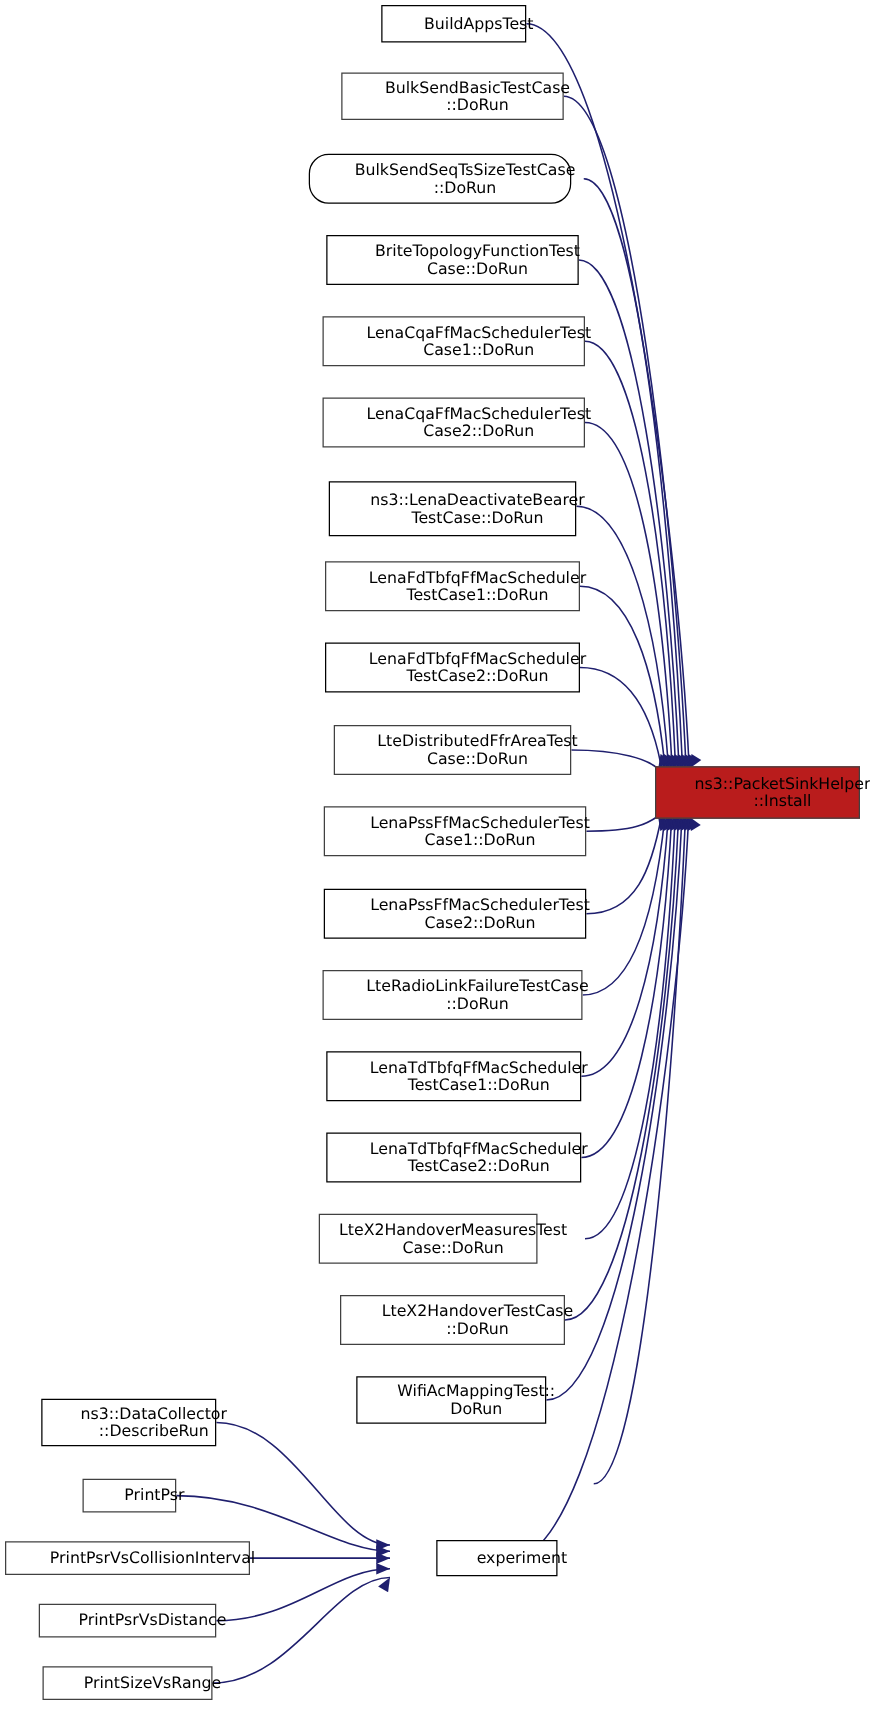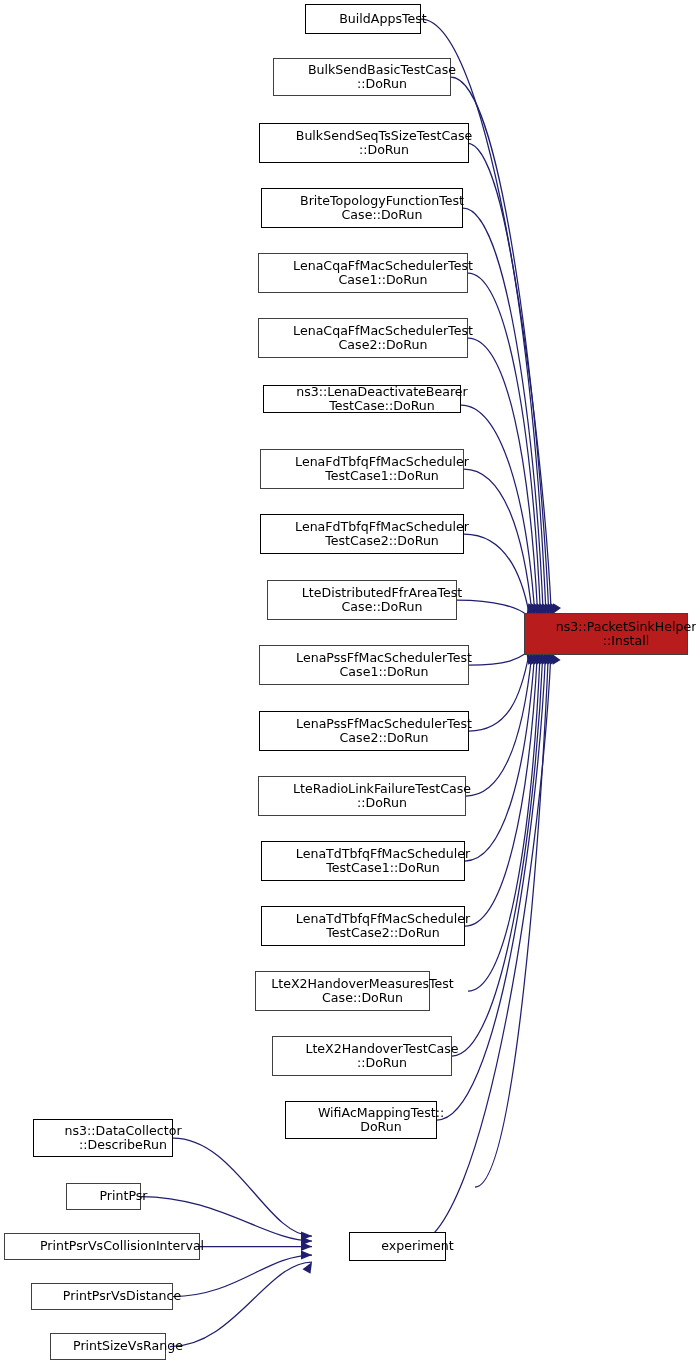--- a/index.html
+++ b/index.html
@@ -85,33 +85,33 @@
         <path d="M170,1346.5 C233.9,1346.5 267,1262 312,1262" class="edge" stroke="#1f1f6e"></path>
         <path d="M312,1262 L310.4837168574084,1273.8262794416287 L302.5162831425916,1269.2262794416288 Z" class="arrowfill" fill="#1f1f6e"></path>
       </g>
   </svg>
 
   <div class="node-box" style="left:305px;top:4px;width:116px;height:30px;">BuildAppsTest</div>
 
   <div class="node-box thick" style="left:273px;top:58px;width:178px;height:38px;">BulkSendBasicTestCase
 ::DoRun</div>
 
-  <div class="node-box" style="left:259px;top:123px;width:210px;height:40px;">BulkSendSeqTsSizeTestCase
+  <div class="node-box" style="left:247px;top:123px;width:210px;height:40px;border-radius:16px;">BulkSendSeqTsSizeTestCase
 ::DoRun</div>
 
   <div class="node-box" style="left:261px;top:188px;width:202px;height:40px;">BriteTopologyFunctionTest
 Case::DoRun</div>
 
   <div class="node-box thick" style="left:258px;top:253px;width:210px;height:40px;">LenaCqaFfMacSchedulerTest
 Case1::DoRun</div>
 
   <div class="node-box thick" style="left:258px;top:318px;width:210px;height:40px;">LenaCqaFfMacSchedulerTest
 Case2::DoRun</div>
 
-  <div class="node-box" style="left:263px;top:385px;width:198px;height:28px;">ns3::LenaDeactivateBearer
+  <div class="node-box" style="left:263px;top:385px;width:198px;height:44px;">ns3::LenaDeactivateBearer
 TestCase::DoRun</div>
 
   <div class="node-box thick" style="left:260px;top:449px;width:204px;height:40px;">LenaFdTbfqFfMacScheduler
 TestCase1::DoRun</div>
 
   <div class="node-box" style="left:260px;top:514px;width:204px;height:40px;">LenaFdTbfqFfMacScheduler
 TestCase2::DoRun</div>
 
   <div class="node-box thick" style="left:267px;top:580px;width:190px;height:40px;">LteDistributedFfrAreaTest
 Case::DoRun</div>
@@ -148,15 +148,15 @@
 
   <div class="node-box" style="left:33px;top:1119px;width:140px;height:38px;">ns3::DataCollector
 ::DescribeRun</div>
 
   <div class="node-box thick" style="left:66px;top:1183px;width:75px;height:27px;">PrintPsr</div>
 
   <div class="node-box thick" style="left:4px;top:1233px;width:196px;height:27px;">PrintPsrVsCollisionInterval</div>
 
   <div class="node-box thick" style="left:31px;top:1283px;width:142px;height:27px;">PrintPsrVsDistance</div>
 
-  <div class="node-box thick" style="left:34px;top:1333px;width:116px;height:27px;margin-left:16px;">PrintSizeVsRange</div>
+  <div class="node-box thick" style="left:34px;top:1333px;width:136px;height:27px;">PrintSizeVsRange</div>
 
 </div>
 
 </body></html>

